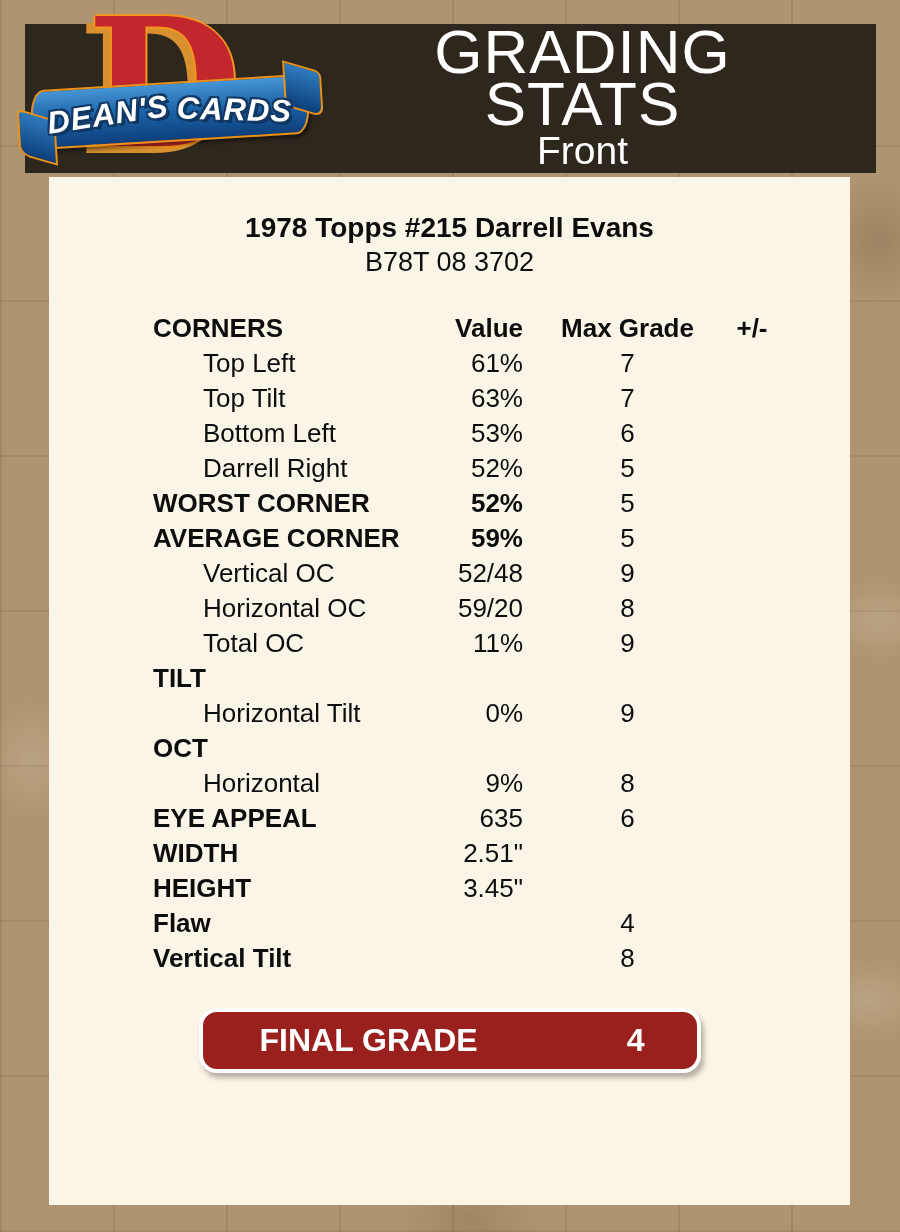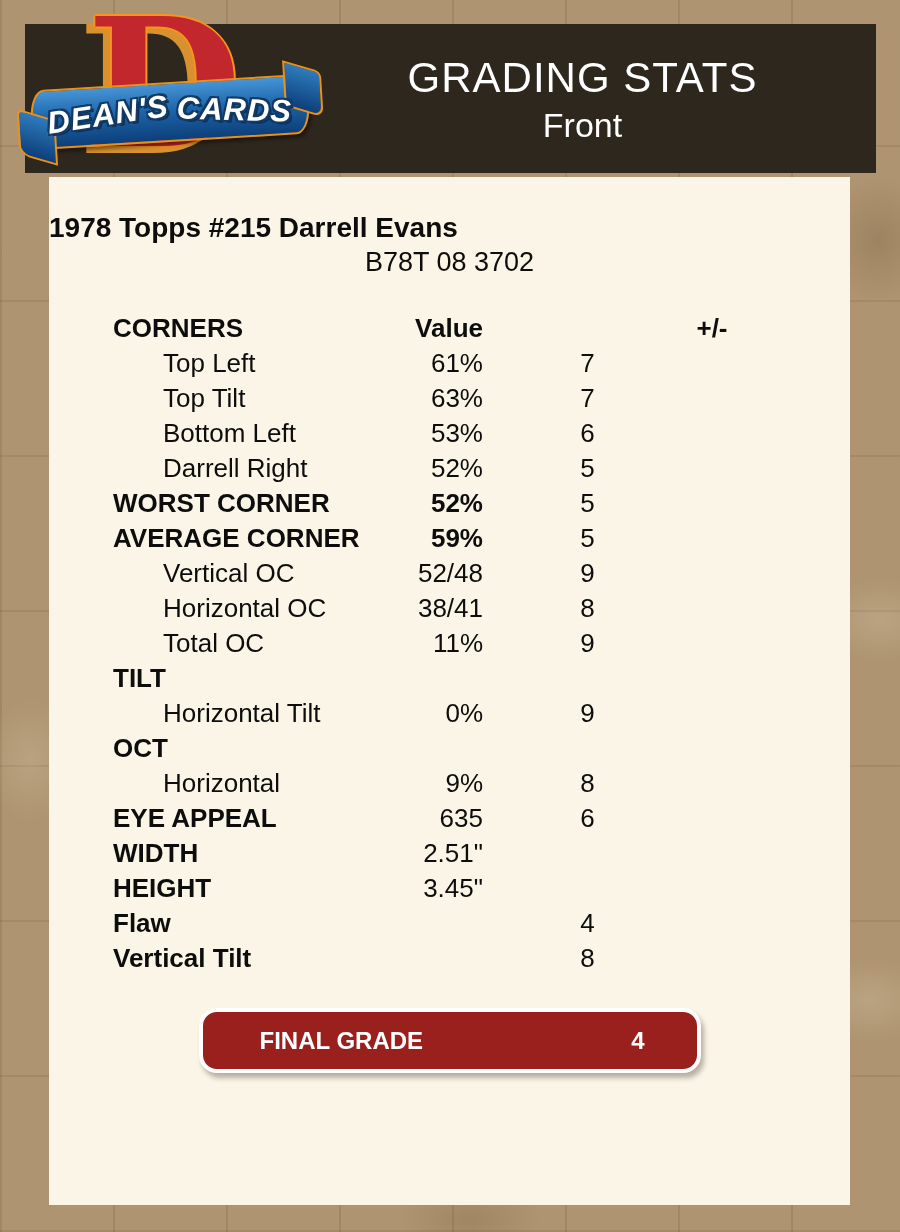--- a/index.html
+++ b/index.html
@@ -60,54 +60,54 @@
     color:#fff; font-weight:bold; font-style:italic; font-size:31px; letter-spacing:1px;
     text-shadow:
       -2px -2px 0 #123a66, 2px -2px 0 #123a66, -2px 2px 0 #123a66,
       2px 2px 0 #123a66, 3px 3px 0 #0e2f53;
     white-space:nowrap;
   }
   .ribbon-word.w1 { transform:rotate(-5deg) translateY(-1px); }
   .ribbon-word.w2 { transform:rotate(5deg) translateY(2px); }
 
   .titles { flex:1 1 auto; text-align:center; padding-right:66px; color:#fff; }
-  .h-title { font-size:42px; line-height:52px; letter-spacing:1px; }
-  .h-sub   { font-size:34px; line-height:42px; }
+  .h-title { font-size:62px; line-height:52px; letter-spacing:1px; }
+  .h-sub   { font-size:39px; line-height:42px; }
 
   
   .sheet {
     position:absolute; left:49px; top:177px; width:801px; height:1028px;
     background:var(--sheet-cream,#faf5e6); color:#0d0d0d;
   }
-  .card-title { margin-top:35px; text-align:left; font-size:28px; line-height:31px; font-weight:bold; }
+  .card-title { margin-top:35px; text-align:center; font-size:28px; line-height:31px; font-weight:bold; }
   .card-id    { margin-top:4px;  text-align:center; font-size:27px; line-height:31px; }
 
   .gtable { margin-top:33px; }
   .trow {
     display:grid; grid-template-columns:240px 130px 12px 185px 64px;
-    padding-left:64px; height:35px; align-items:center;
+    padding-left:104px; height:35px; align-items:center;
     font-size:26px; white-space:nowrap;
   }
   .trow.gap { margin-top:16px; }
   .c-label { grid-column:1; overflow:visible; }
   .c-value { grid-column:2; text-align:right; }
   .c-max   { grid-column:4; text-align:center; }
   .c-pm    { grid-column:5; text-align:center; }
   .indent  { padding-left:50px; }
   .bold    { font-weight:bold; }
 
   
   .final-grade {
     margin:32px auto 0; width:502px; height:65px;
     background:var(--accent-red,#9a201e);
     border:4px solid #fff; border-radius:18px;
     box-shadow:3px 5px 5px rgba(60,50,40,0.35);
     display:flex; align-items:center; justify-content:space-between;
     padding:0 52px 0 57px;
-    color:#fff; font-weight:bold; font-size:24px;text-align:right;
+    color:#fff; font-weight:bold; font-size:32px;text-align:right;
   }
 </style>
 </head>
 <body>
 
 <div class="page">
 
   <header class="topbar">
     <div class="logo">
       <span class="logo-d">D</span>
@@ -125,20 +125,21 @@
   </header>
 
   <main class="sheet">
     <div class="card-title">1978 Topps #215 Darrell Evans</div>
     <div class="card-id">B78T 08 3702</div>
 
     <div class="gtable">
       <div class="trow">
         <span class="c-label bold">CORNERS</span>
         <span class="c-value bold">Value</span>
+        <span class="c-max bold">Max Grade</span>
         <span class="c-pm bold">+/-</span>
       </div>
       <div id="rows-container">
           <div class="trow">
             <span class="c-label indent">Top Left</span>
             <span class="c-value">61%</span>
             <span class="c-max">7</span>
             <span class="c-pm"></span>
           </div>
           <div class="trow">
@@ -172,21 +173,21 @@
             <span class="c-pm"></span>
           </div>
           <div class="trow">
             <span class="c-label indent">Vertical OC</span>
             <span class="c-value">52/48</span>
             <span class="c-max">9</span>
             <span class="c-pm"></span>
           </div>
           <div class="trow">
             <span class="c-label indent">Horizontal OC</span>
-            <span class="c-value">38/41</span>
+            <span class="c-value">59/20</span>
             <span class="c-max">8</span>
             <span class="c-pm"></span>
           </div>
           <div class="trow">
             <span class="c-label indent">Total OC</span>
             <span class="c-value">11%</span>
             <span class="c-max">9</span>
             <span class="c-pm"></span>
           </div>
           <div class="trow">

